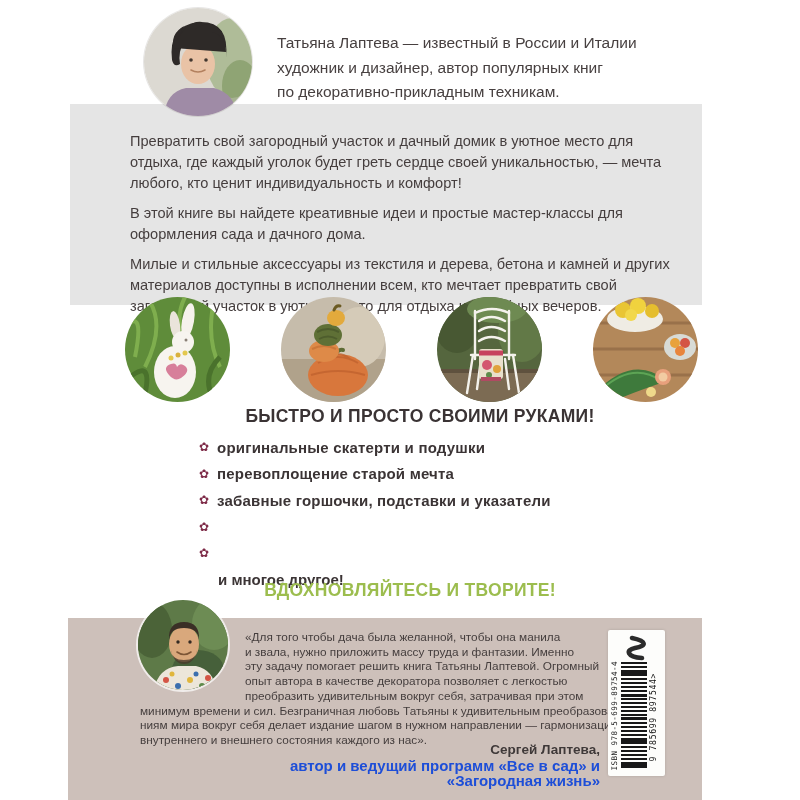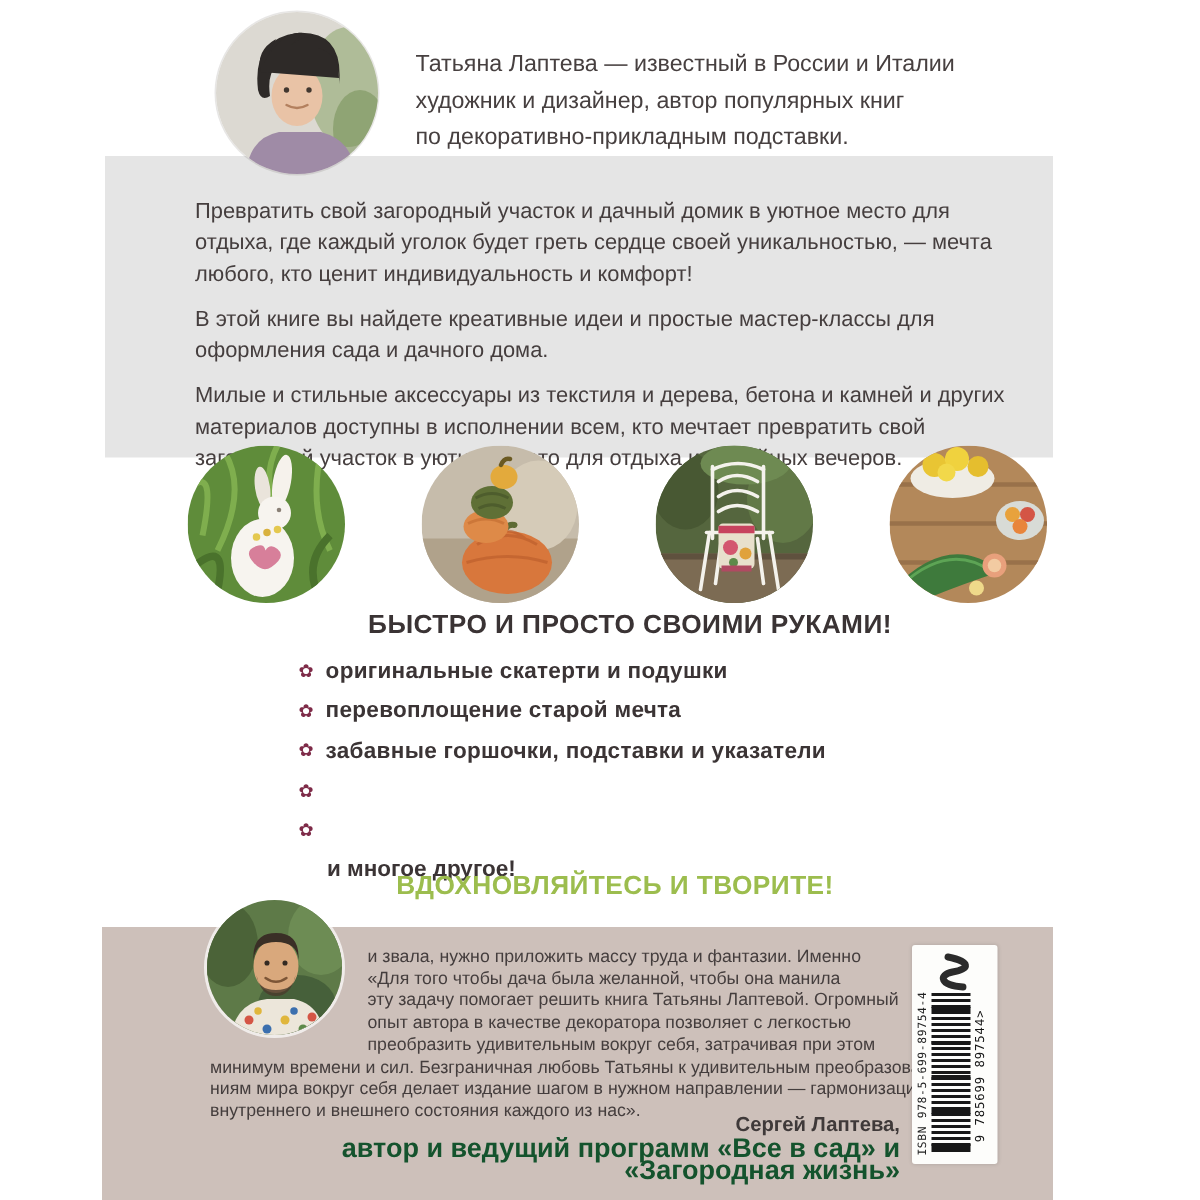--- a/index.html
+++ b/index.html
@@ -37,21 +37,21 @@
   
   .bottom-box{position:absolute;left:68px;top:618px;width:634px;height:182px;background:#cdc0ba;}
   .author-bottom-photo{position:absolute;left:138px;top:600px;width:90px;height:90px;
     border-radius:50%;overflow:hidden;box-shadow:0 0 0 2px rgba(255,255,255,.7);z-index:7;}
   .quote{position:absolute;left:140px;top:630px;width:470px;z-index:6;}
   .quote-line{font-size:11.8px;line-height:14.7px;color:#443d3d;white-space:nowrap;}
   .quote-line.indent{margin-left:105px;}
   .attribution{position:absolute;left:200px;top:742px;width:400px;text-align:right;z-index:6;}
   .attr-name{font-size:13.5px;font-weight:600;line-height:15.5px;color:#3f3939;}
   .attr-role1{font-size:12.5px;font-weight:400;line-height:15px;color:#3f3939;}
-  .attr-role2{font-size:18px;font-weight:bold;line-height:15px;color:#14532d;}
+  .attr-role2{font-size:15px;font-weight:bold;line-height:15px;color:#1d4ed8;}
 
   
   .barcode-label{position:absolute;left:608px;top:630px;width:57px;height:146px;
     background:#fdfdfb;border-radius:2px;box-shadow:0 0 3px rgba(0,0,0,.15);z-index:8;}
   .publisher-logo{position:absolute;left:623px;top:633px;width:28px;height:30px;z-index:9;}
   .isbn-vertical{position:absolute;left:602px;top:660px;width:24px;height:112px;z-index:9;
     display:flex;align-items:center;justify-content:center;}
   .isbn-vertical span{writing-mode:vertical-rl;transform:rotate(180deg);
     font-size:7.6px;letter-spacing:.4px;color:#222;font-family:"DejaVu Sans Mono",monospace;}
   .bars{position:absolute;left:621px;top:662px;width:26px;height:108px;z-index:9;
@@ -81,21 +81,21 @@
       <path d="M28 52 Q24 18 54 14 Q86 12 82 50 Q84 30 66 26 Q70 34 60 30 Q48 26 40 36 Q34 42 36 56 Q30 60 28 52Z" fill="#2e2a28"></path>
       <path d="M30 40 Q26 26 40 18 L32 34 Q44 12 58 14 L50 22 Q66 10 78 24 L68 24 Q82 28 82 44 Z" fill="#2e2a28"></path>
       <path d="M47 62 Q54 66 61 62" stroke="#b3805e" stroke-width="1.6" fill="none" stroke-linecap="round"></path>
       <circle cx="47" cy="52" r="1.8" fill="#42372f"></circle>
       <circle cx="62" cy="52" r="1.8" fill="#42372f"></circle>
     </svg>
   </div>
   <div class="author-top-text">
     <div>Татьяна Лаптева — известный в России и Италии</div>
     <div>художник и дизайнер, автор популярных книг</div>
-    <div>по декоративно-прикладным подставки.</div>
+    <div>по декоративно-прикладным техникам.</div>
   </div>
 
   <div class="intro-box">
     <p>Превратить свой загородный участок и дачный домик в уютное место для отдыха, где каждый уголок будет греть сердце своей уникальностью, — мечта любого, кто ценит индивидуальность и комфорт!</p>
     <p>В этой книге вы найдете креативные идеи и простые мастер-классы для оформления сада и дачного дома.</p>
     <p>Милые и стильные аксессуары из текстиля и дерева, бетона и камней и других материалов доступны в исполнении всем, кто мечтает превратить свой загородный участок в уютное место для отдыха и семейных вечеров.</p>
   </div>
 
   <div class="photo-circle pc1">
     <svg viewBox="0 0 105 105">
@@ -216,22 +216,22 @@
       </g>
       <ellipse cx="46" cy="44" rx="15" ry="18" fill="#d9a87c"></ellipse>
       <path d="M31 40 Q30 22 46 22 Q62 22 61 40 Q60 28 46 28 Q32 28 31 40Z" fill="#3a2f26"></path>
       <path d="M33 50 Q36 64 46 64 Q56 64 59 50 Q58 60 46 60 Q34 60 33 50Z" fill="#4a3b2c" opacity=".8"></path>
       <path d="M39 52 Q46 57 53 52" stroke="#7c5536" stroke-width="1.6" fill="none" stroke-linecap="round"></path>
       <circle cx="40" cy="42" r="1.7" fill="#342a22"></circle>
       <circle cx="52" cy="42" r="1.7" fill="#342a22"></circle>
     </svg>
   </div>
   <div class="quote">
+    <div class="quote-line indent">«Для того чтобы дача была желанной, чтобы она манила</div>
     <div class="quote-line indent">и звала, нужно приложить массу труда и фантазии. Именно</div>
-    <div class="quote-line indent">«Для того чтобы дача была желанной, чтобы она манила</div>
     <div class="quote-line indent">эту задачу помогает решить книга Татьяны Лаптевой. Огромный</div>
     <div class="quote-line indent">опыт автора в качестве декоратора позволяет с легкостью</div>
     <div class="quote-line indent">преобразить удивительным вокруг себя, затрачивая при этом</div>
     <div class="quote-line">минимум времени и сил.  Безграничная любовь Татьяны к удивительным преобразова-</div>
     <div class="quote-line">ниям мира вокруг себя делает издание шагом в нужном направлении — гармонизации</div>
     <div class="quote-line">внутреннего и внешнего состояния каждого из нас».</div>
   </div>
   <div class="attribution">
     <div class="attr-name">Сергей Лаптева,</div>
     <div class="attr-role2">автор и ведущий программ «Все в сад» и «Загородная жизнь»</div>

